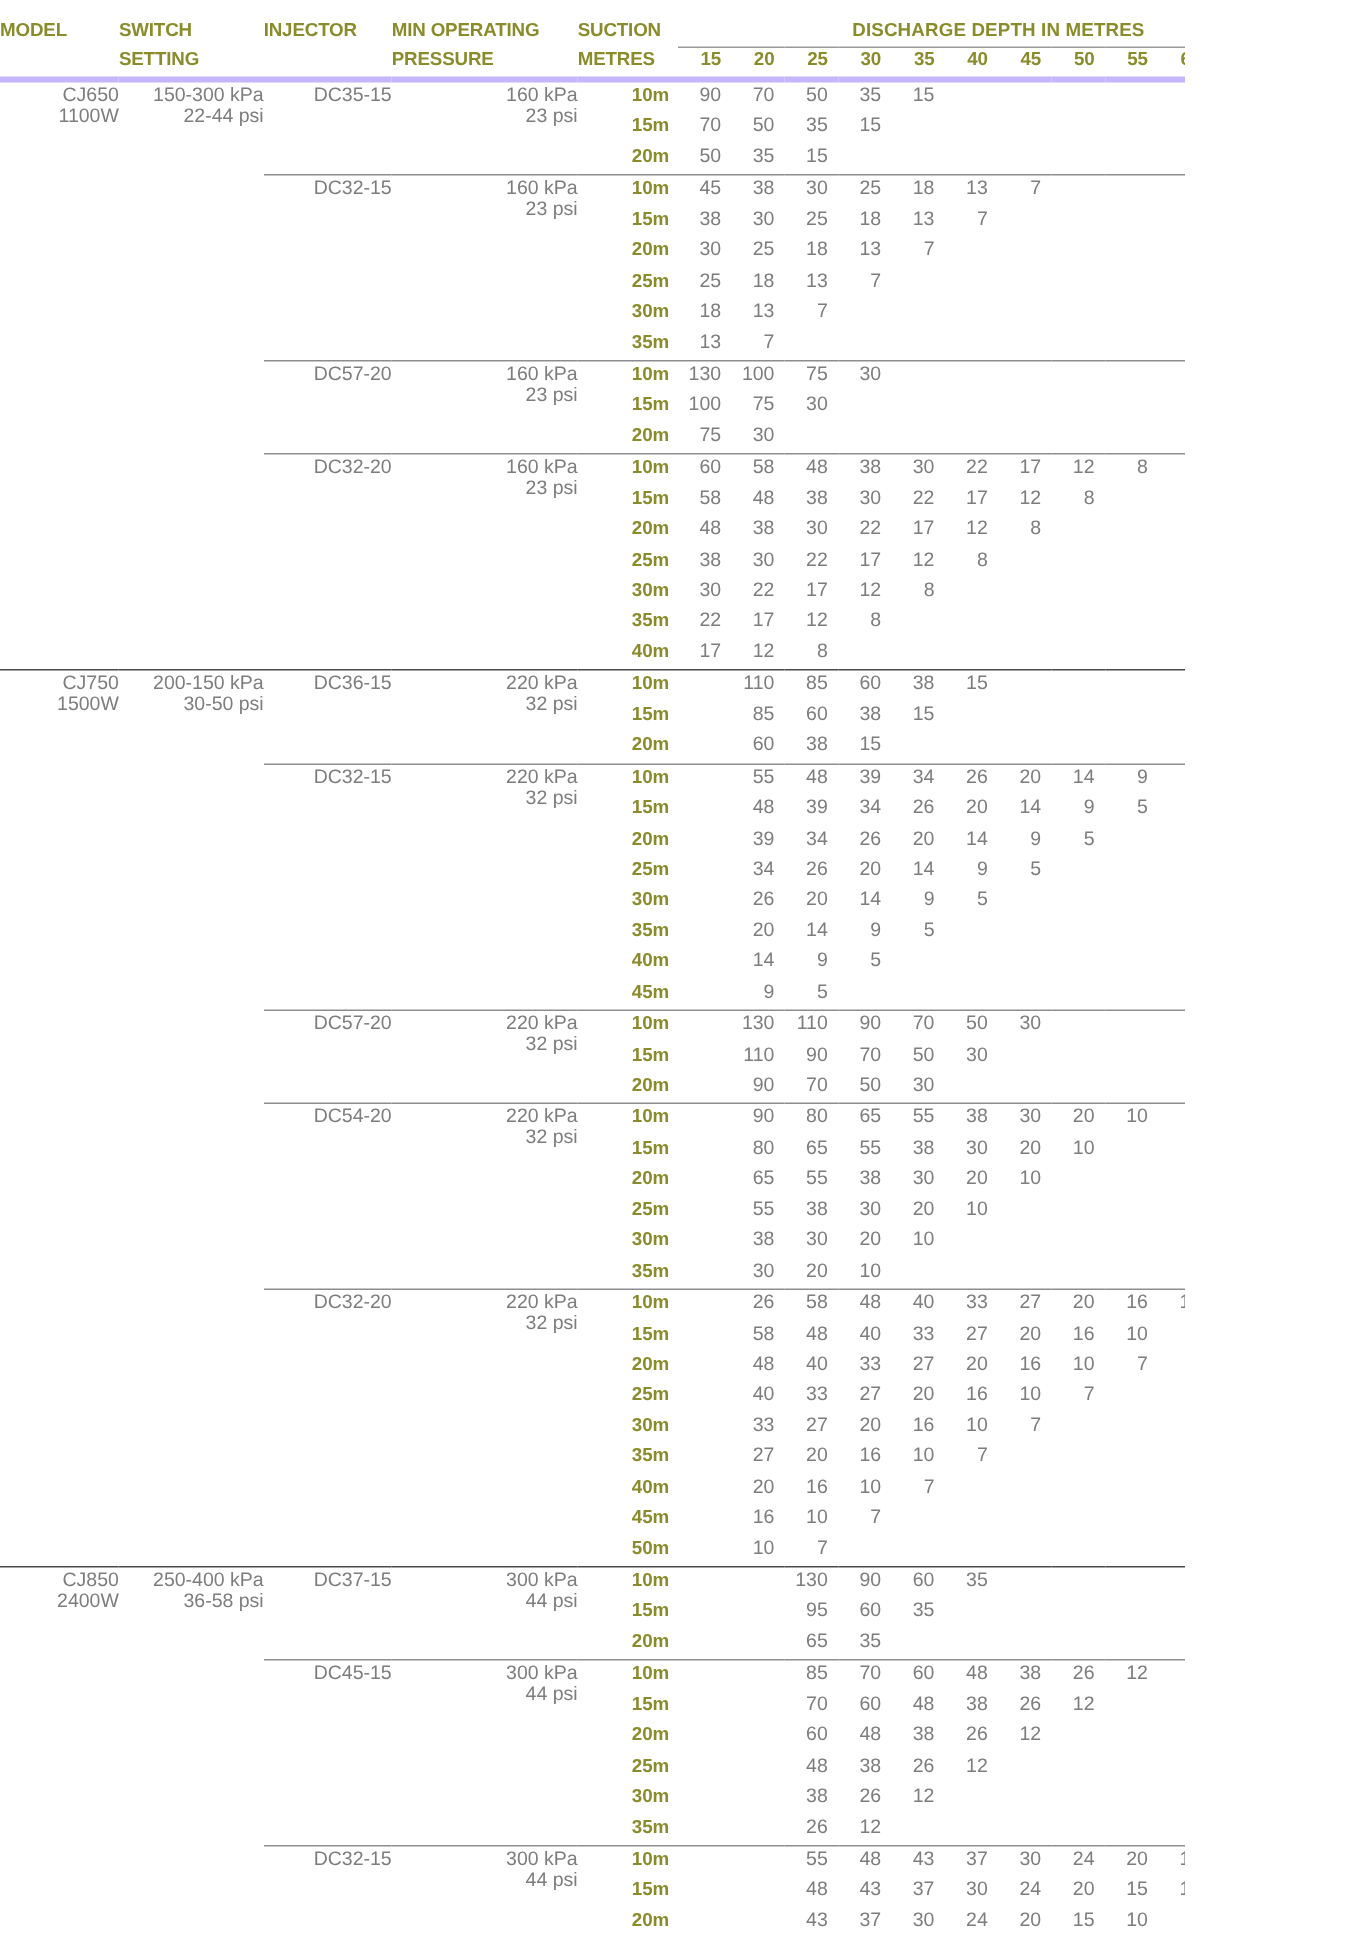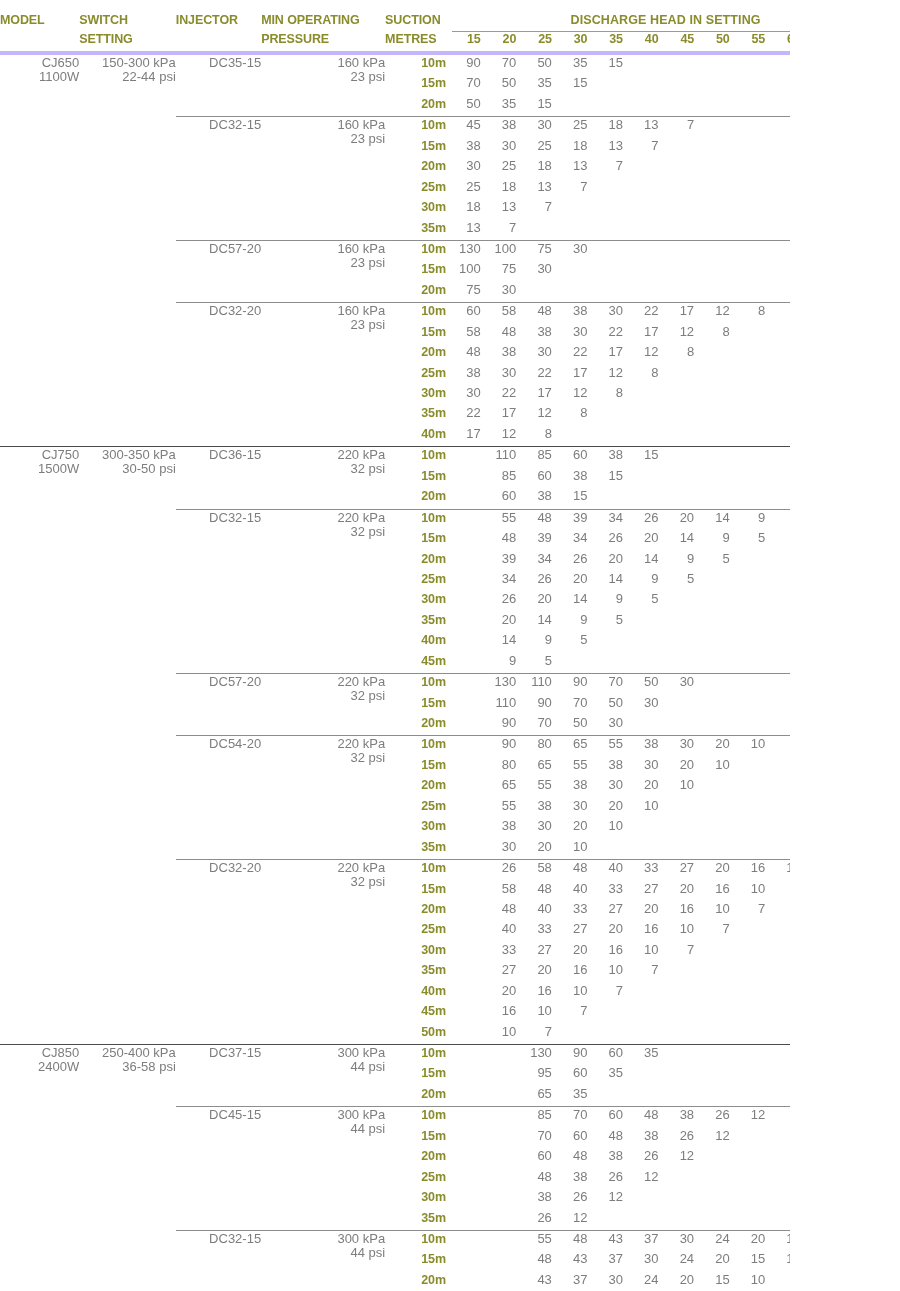--- a/index.html
+++ b/index.html
@@ -136,21 +136,21 @@
         <col class="c-head">
       <col class="c-max">
     </colgroup>
     <thead>
       <tr class="hrow1">
         <th>MODEL</th>
         <th>SWITCH</th>
         <th>INJECTOR</th>
         <th>MIN OPERATING</th>
         <th class="h-depth">SUCTION</th>
-        <th class="h-group" colspan="12">DISCHARGE HEAD IN SETTING</th>
+        <th class="h-group" colspan="12">DISCHARGE DEPTH IN METRES</th>
         <th class="h-max">MA</th>
       </tr>
       <tr class="hrow2" id="head-row-2">
         <th></th>
         <th>SETTING</th>
         <th></th>
         <th>PRESSURE</th>
         <th class="h-depth">METRES</th>
 
         <th class="h-num">15</th>
@@ -500,21 +500,21 @@
           <td class="num"></td>
           <td class="num"></td>
           <td class="max">320</td>
         </tr>
         <tr class="sep-model">
           <td class="model" rowspan="29">
             <div>CJ750</div>
             <div>1500W</div>
           </td>
           <td class="switch" rowspan="29">
-            <div>300-350 kPa</div>
+            <div>200-150 kPa</div>
             <div>30-50 psi</div>
           </td>
           <td class="inj" rowspan="3">DC36-15</td>
           <td class="press" rowspan="3">
             <div>220 kPa</div>
             <div>32 psi</div>
           </td>
           <td class="depth">10m</td>
           <td class="num"></td>
           <td class="num">110</td>

